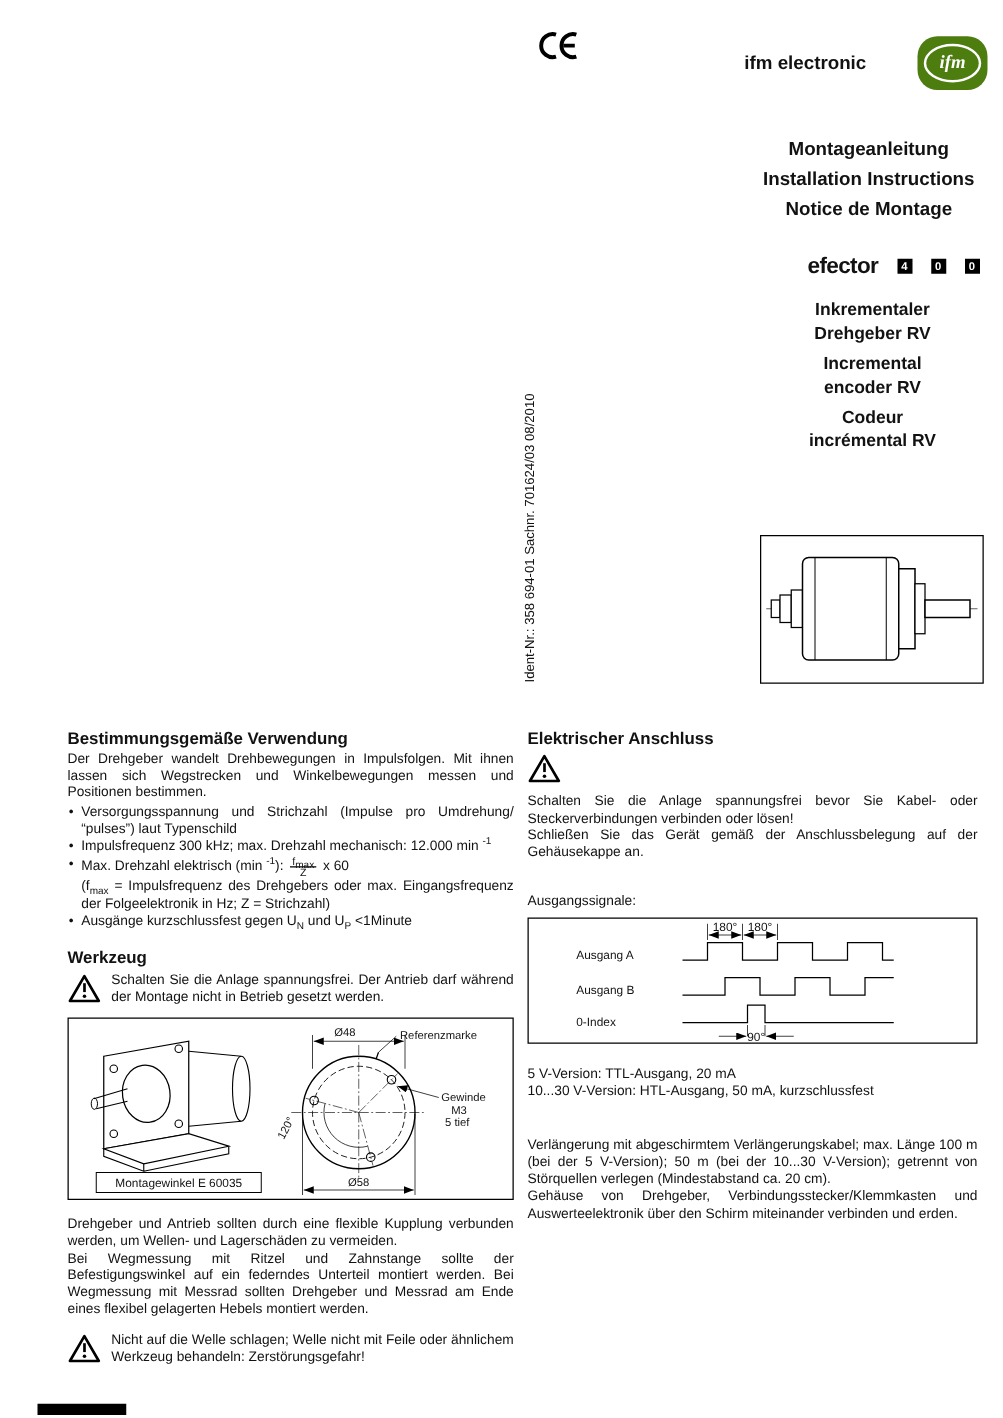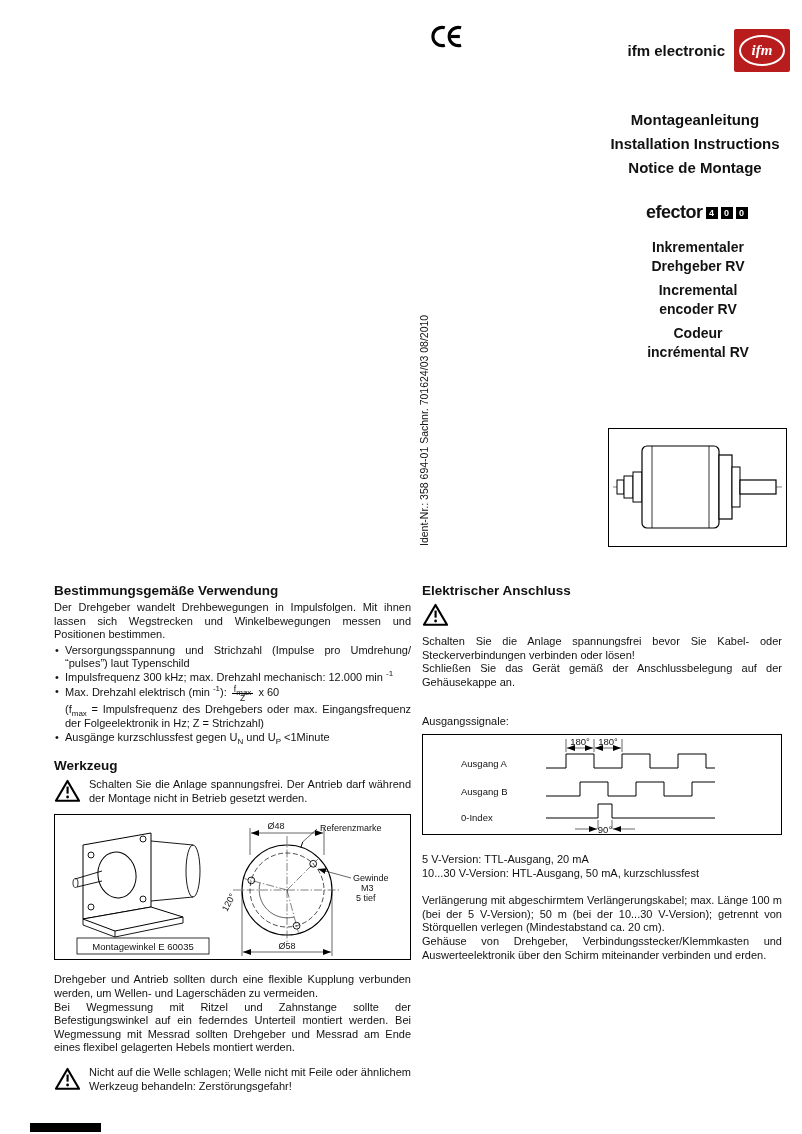--- a/index.html
+++ b/index.html
@@ -5,28 +5,28 @@
   * { margin:0; padding:0; box-sizing:border-box; }
   html,body { background:#fff; }
   .page {
     position:relative; width:802px; height:1134px; background:#fff;
     font-family:"Liberation Sans", sans-serif; color:#121212; overflow:hidden;
   }
   
   .ce-mark { position:absolute; left:424px; top:24px; }
   .brand { position:absolute; top:29px; right:12px; display:flex; align-items:center; gap:9px; }
   .brand-text { font-size:15px; font-weight:bold; }
-  .ifm-logo { width:56px; height:43px; background:#b91c1c; border-radius:2px;
-              display:flex; align-items:center; justify-content:center; }
+  .ifm-logo { width:56px; height:43px; background:#4d7c0f; border-radius:16px;
+              display:flex; align-items:center; justify-content:center;margin-left:32px; }
   .ifm-ring { width:46px; height:31px; border:2px solid #fff; border-radius:50%;
               display:flex; align-items:center; justify-content:center; }
   .ifm-txt { color:#fff; font-family:"Liberation Serif", serif; font-style:italic; font-weight:bold; font-size:15px; }
   .doc-titles { position:absolute; top:108px; left:591px; width:208px; text-align:center;
                 font-size:15px; font-weight:bold; line-height:24px; }
-  .efector { position:absolute; top:202px; left:646px; display:flex; align-items:center; gap:2px; }
+  .efector { position:absolute; top:202px; left:646px; display:flex; align-items:center; gap:14px; }
   .ef-name { font-weight:bold; font-size:18px; letter-spacing:-0.5px; }
   .ef-box { width:12px; height:12px; background:#000; color:#fff; font-size:9px; font-weight:bold;
             display:inline-flex; align-items:center; justify-content:center; margin-left:1px; }
   .product-names { position:absolute; top:238px; left:594px; width:208px; text-align:center;
                    font-size:14px; font-weight:bold; line-height:19px; }
   .pn { margin-bottom:5px; }
   .ident { position:absolute; left:418px; top:546px; width:252px; height:13px; font-size:10.5px;
            white-space:nowrap; transform:rotate(-90deg); transform-origin:0 0; }
   .encoder-box { position:absolute; left:608px; top:428px; width:179px; height:119px;
                  border:1px solid #000; background:#fff; }
@@ -42,21 +42,21 @@
   .frac { display:inline-block; text-align:center; vertical-align:-6px; font-size:8.5px;
           line-height:1.05; margin:0 2px; }
   .frac .num { display:block; border-bottom:1px solid #000; padding:0 2px; }
   .frac .den { display:block; }
   .warn { display:flex; gap:8px; align-items:flex-start; }
   .warn svg { flex:0 0 auto; margin-top:1px; }
   .warn p { flex:1; }
   .figbox { border:1px solid #000; background:#fff; position:relative; }
   .mt-sec { margin-top:14px; }
   .mt5 { margin-top:5px; } .mt9 { margin-top:9px; } .mt11 { margin-top:11px; }
-  .mt13 { margin-top:13px; } .mt18 { margin-top:18px; } .mt26 { margin-top:26px; } .mt30 { margin-top:14px; }
+  .mt13 { margin-top:13px; } .mt18 { margin-top:18px; } .mt26 { margin-top:26px; } .mt30 { margin-top:30px; }
   .left-label { text-align:left !important; }
   svg text { font-family:"Liberation Sans", sans-serif; fill:#121212; }
   .corner-mark { position:absolute; left:30px; top:1123px; width:71px; height:9px; background:#000; }
 </style>
 </head>
 <body>
 
 <div class="page">
 
   <div class="ce-mark">

